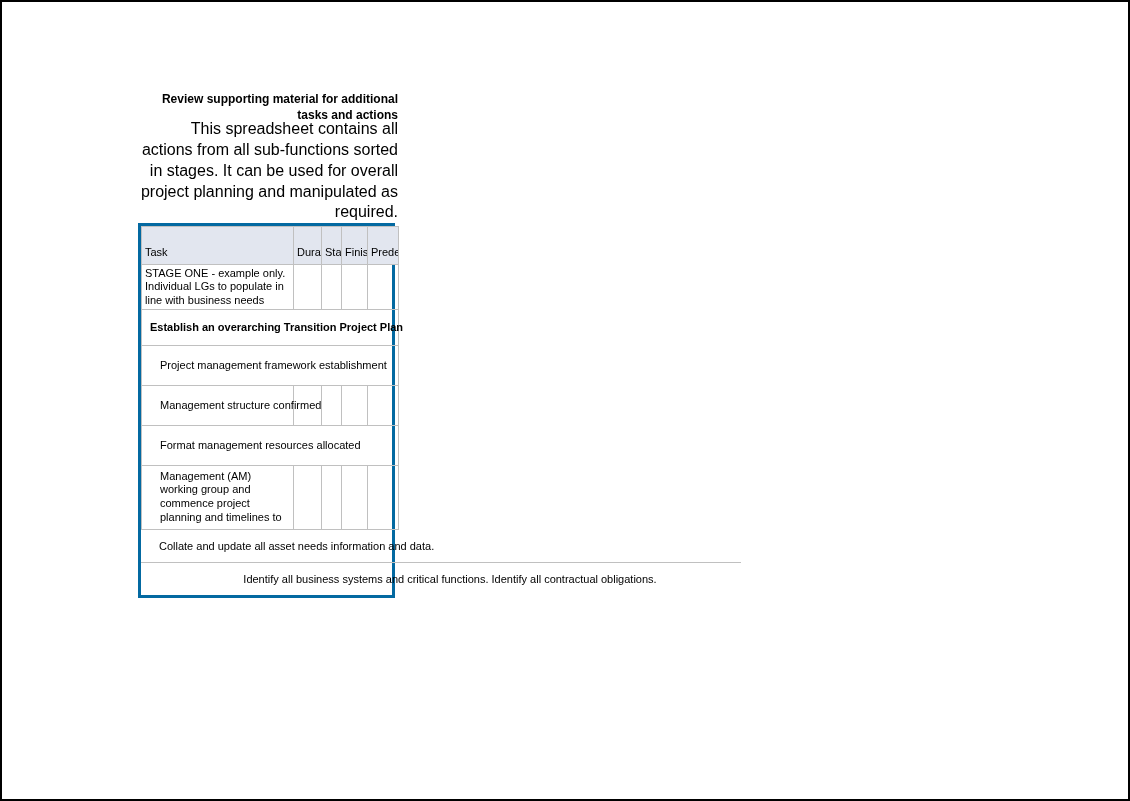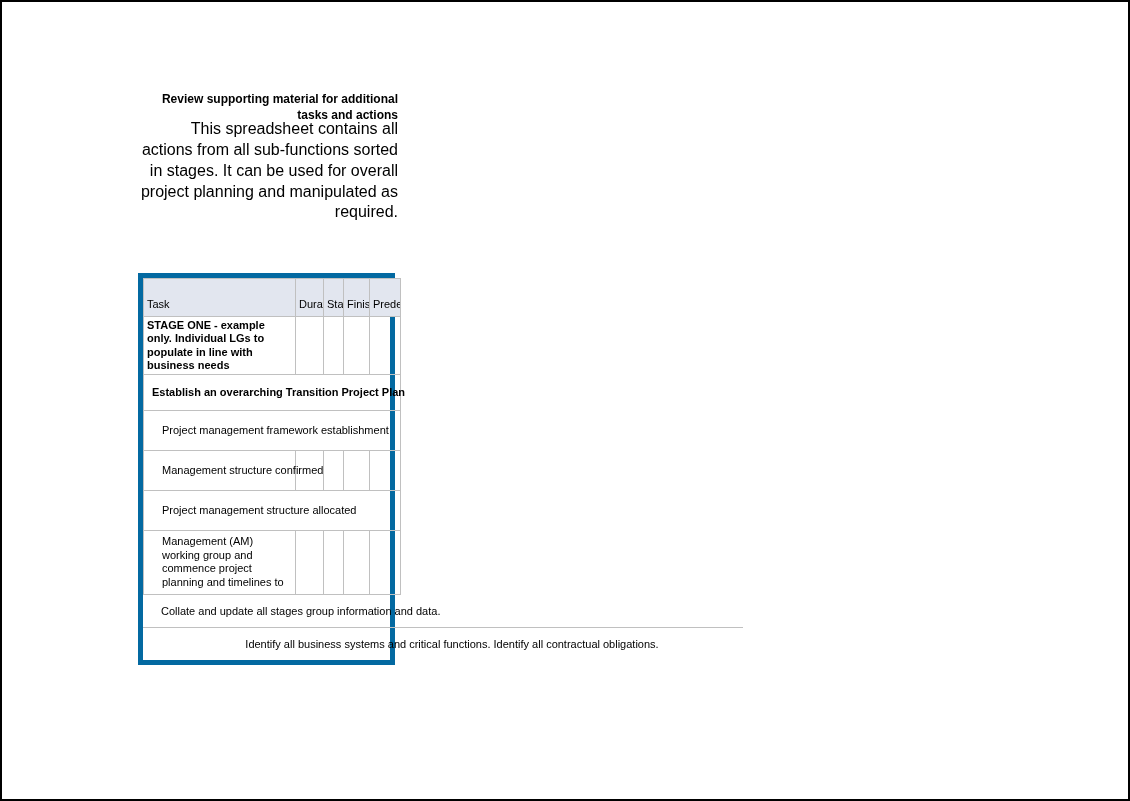--- a/index.html
+++ b/index.html
@@ -40,22 +40,21 @@
   .subtitle-bold {
     font-weight: bold;
     font-size: 12px;
   }
   .subtitle-desc {
     font-size: 16px;
     font-weight: normal;
     margin-top: -4px;
   }
   .table-wrap {
-    margin-top: 50px;
-    border: 5px solid #0369a1;
+    border: 3px solid #0369a1;
     width: 257px;
     position: relative;
     overflow: visible;
   }
   table {
     border-collapse: collapse;
     width: 257px;
     table-layout: fixed;
   }
   th, td {
@@ -72,21 +71,21 @@
     vertical-align: bottom;
     padding-bottom: 6px;
     overflow: hidden;
   }
   .col-task   { width: 152px; }
   .col-dur    { width: 28px; }
   .col-start  { width: 20px; }
   .col-finish { width: 26px; }
   .col-pred   { width: 31px; }
   .stage-row td {
-    font-weight: bold;
+    font-weight: normal;
     height: 40px;
     padding: 2px 3px;
     vertical-align: top;
     overflow: hidden;
     line-height: 1.2;
   }
   .section-row td {
     font-weight: bold;
     height: 36px;
     vertical-align: middle;
@@ -168,31 +167,31 @@
             <td colspan="5" class="first">Project management framework establishment</td>
           </tr>
           <tr class="sub-row">
             <td class="first">Management structure confirmed</td>
             <td></td>
             <td></td>
             <td></td>
             <td></td>
           </tr>
           <tr class="sub-row">
-            <td colspan="5" class="first">Project management structure allocated</td>
+            <td colspan="5" class="first">Format management resources allocated</td>
           </tr>
           <tr class="mgmt-row">
             <td class="first">Management (AM) working group and commence project planning and timelines to</td>
             <td></td>
             <td></td>
             <td></td>
             <td></td>
           </tr>
         </tbody>
       </table>
       <div class="overflow-container">
-        <div class="overflow-row">Collate and update all stages group information and data.</div>
+        <div class="overflow-row">Collate and update all asset needs information and data.</div>
         <div class="overflow-row last">Identify all business systems and critical functions. Identify all contractual obligations.</div>
       </div>
     </div>
 
   </div>
 </div>
 
 </body></html>

